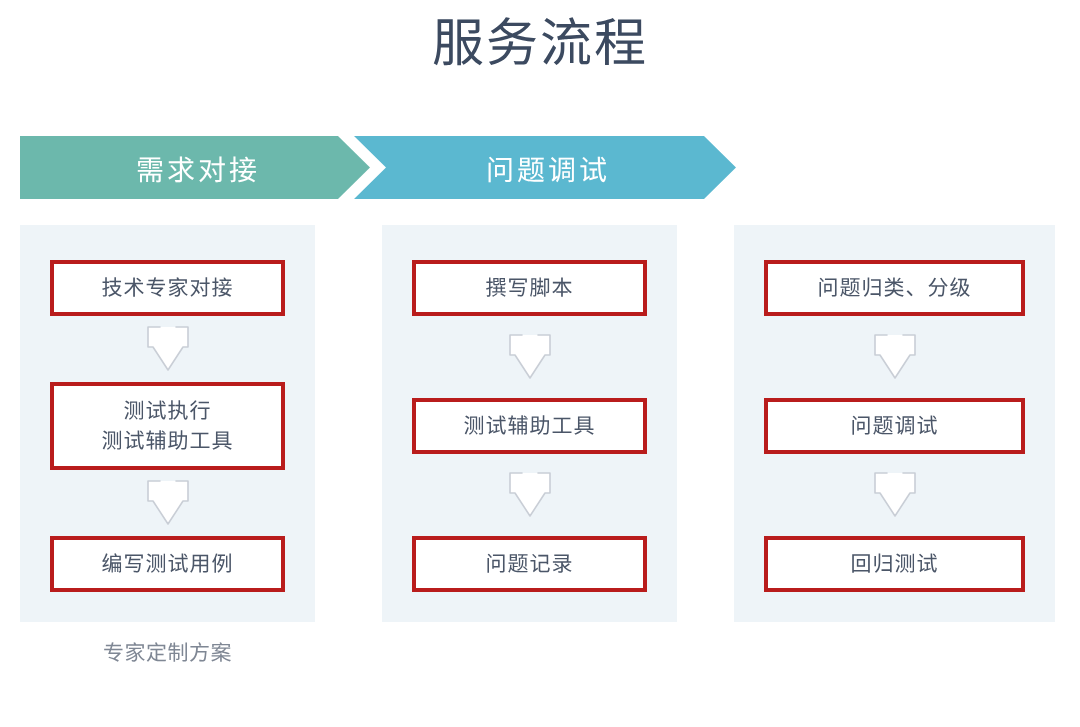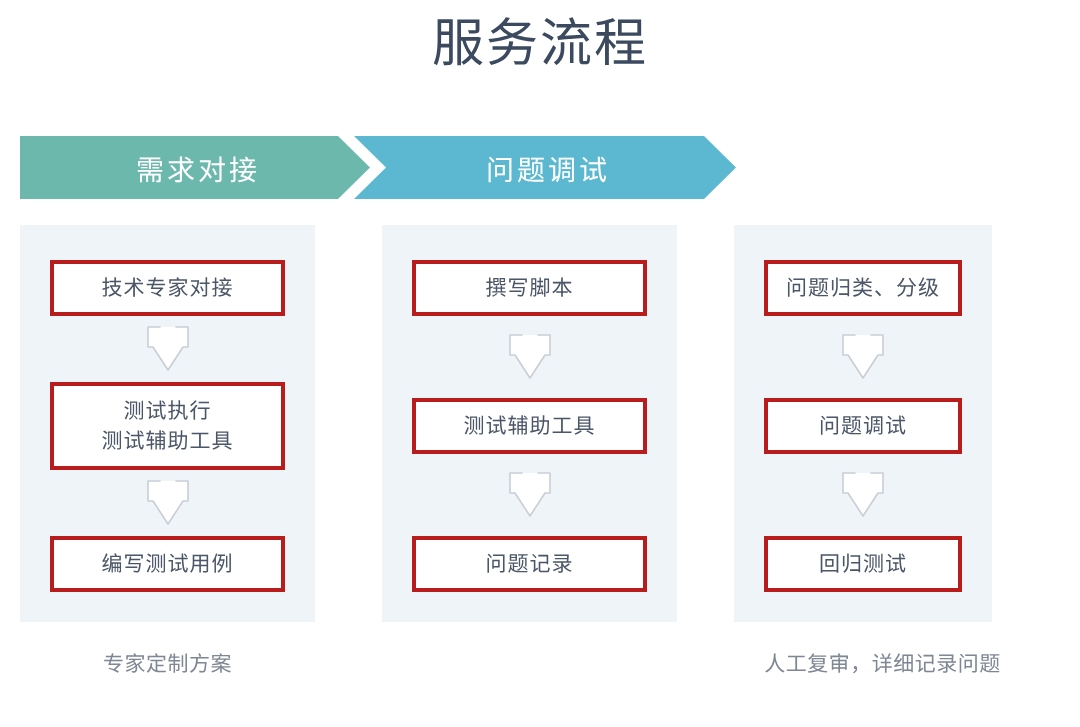--- a/index.html
+++ b/index.html
@@ -84,21 +84,21 @@
     height: 397px;
   }
   .column {
     position: absolute;
     top: 0;
     height: 397px;
     background: #eef4f8;
   }
   .col-1 { left: 0;   width: 295px; }
   .col-2 { left: 362px; width: 295px; }
-  .col-3 { left: 714px; width: 258px; }
+  .col-3 { left: 714px; width: 321px; }
 
   .col-inner {
     position: absolute;
     left: 30px;
     right: 30px;
     top: 35px;
     bottom: 30px;
     display: flex;
     flex-direction: column;
     align-items: stretch;
@@ -143,27 +143,26 @@
   
   .captions {
     position: absolute;
     top: 636px;
     left: 20px;
     width: 1040px;
     height: 85px;
   }
   .caption {
     position: absolute;
-    top: 13px;
+    top: 0;
     text-align: center;
     color: #7f8794;
     font-size: 21px;
     line-height: 33px;
     letter-spacing: 0.5px;
-    font-family: Liberation Mono, monospace;
   }
   .cap-1 { left: 0;   width: 295px; }
   .cap-2 { left: 362px; width: 295px; }
   .cap-3 { left: 714px; width: 297px; }
   .caption .line { display: block; }
 </style>
 </head>
 <body>
 
 <div class="page-title">服务流程</div>
@@ -279,16 +278,15 @@
 </div>
 
 <div class="captions">
 
   <div class="caption cap-1">
     <span class="line">专家定制方案</span>
   </div>
 
 
   <div class="caption cap-3">
-    <span class="line">人工复审，详细记录问题</span>
   </div>
 
 </div>
 
 </body></html>

